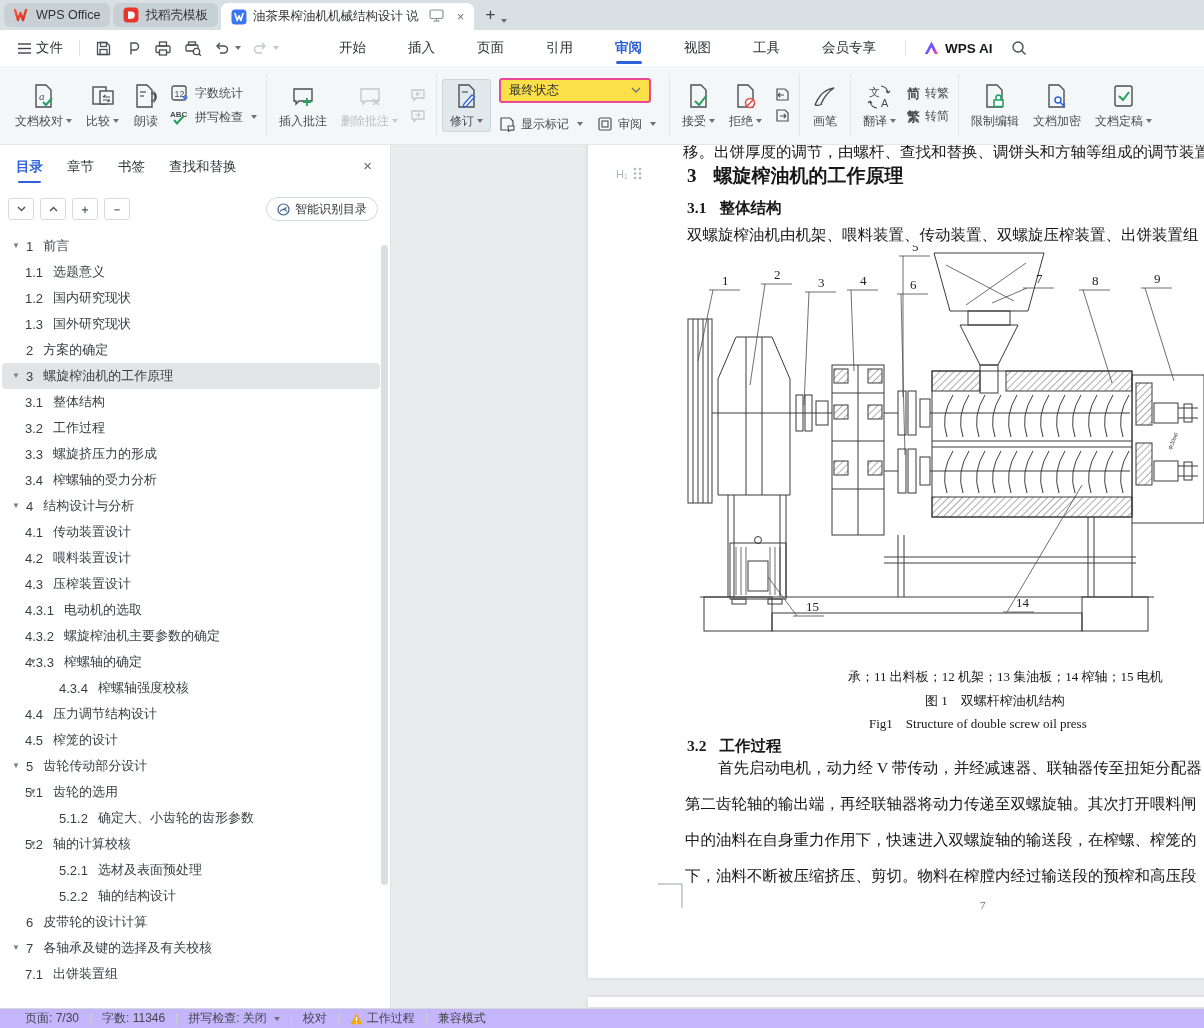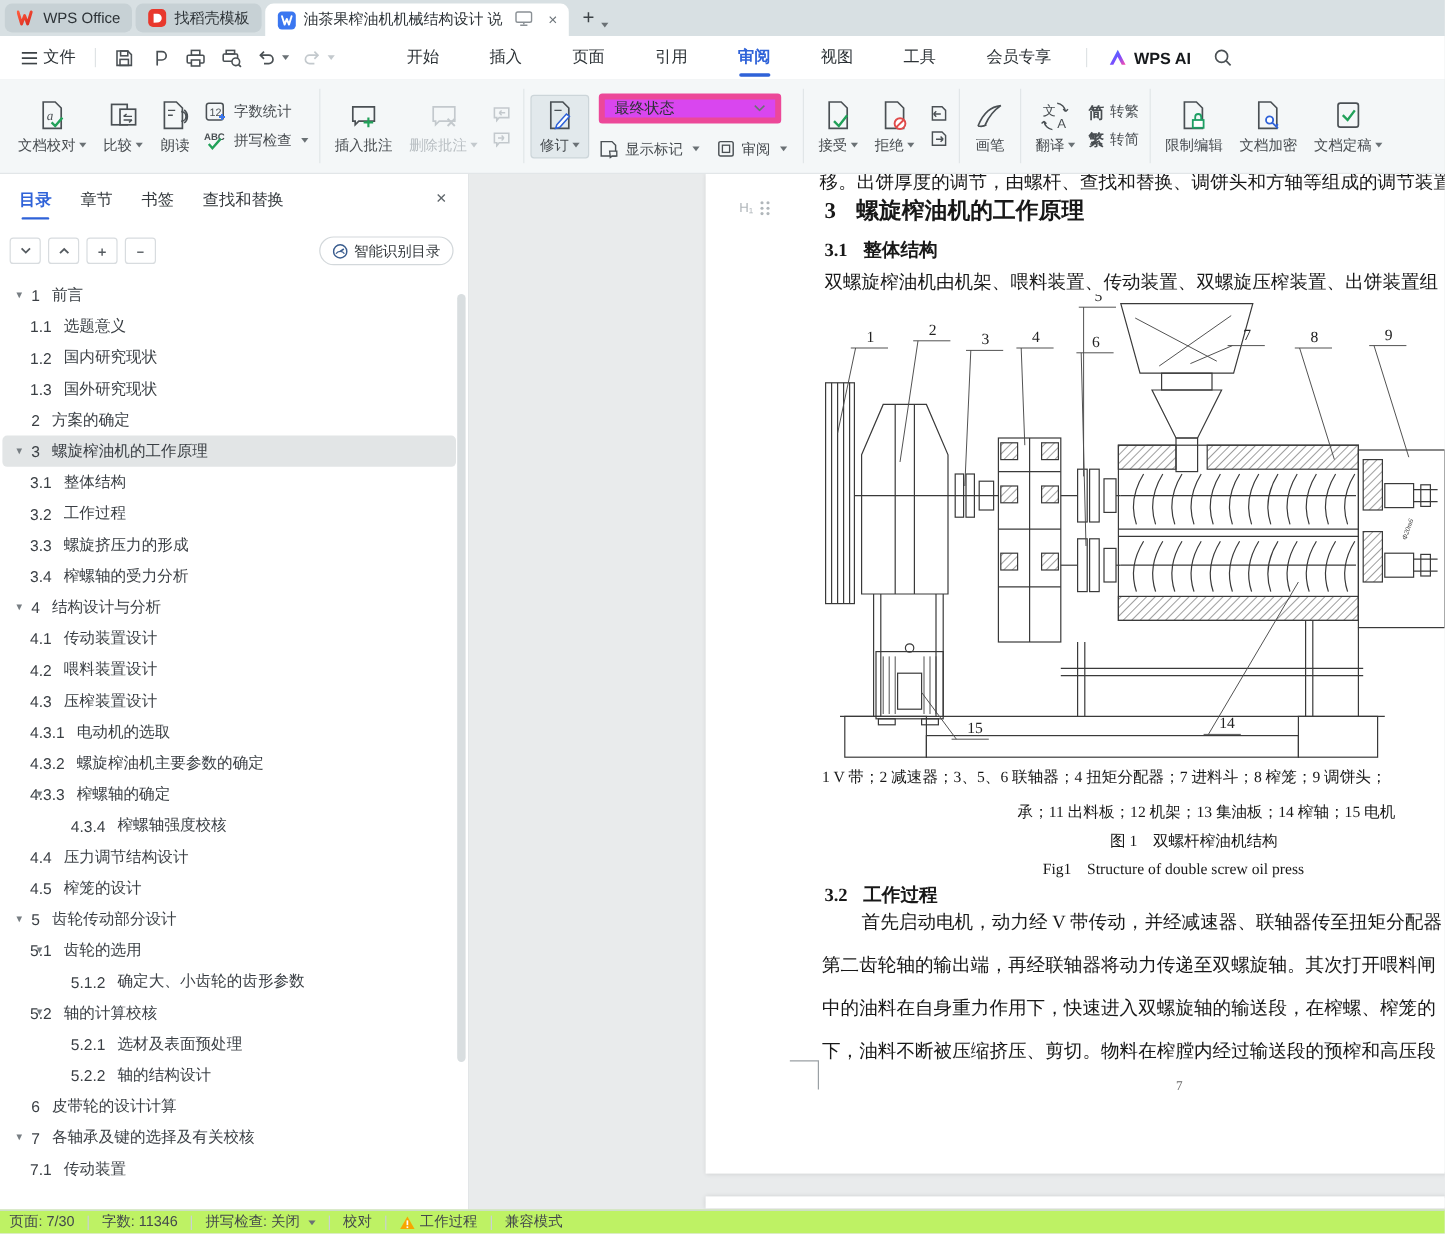--- a/index.html
+++ b/index.html
@@ -31,21 +31,21 @@
 .ribbon{height:79px;background:#f4f7f8;border-bottom:1px solid #e2e6e8;display:flex;align-items:center;padding:0 8px}
 .rdiv{width:1px;align-self:stretch;margin:8px 5px;background:#e1e6e8}
 .rbtn{display:flex;flex-direction:column;align-items:center;justify-content:center;padding:3px 7px;border-radius:3px;font-size:12px;color:#474c50;white-space:nowrap;gap:3px}
 .rbtn .lbl{display:flex;align-items:center;line-height:14px}
 .rbtn.active{background:#e2e9ec;border:1px solid #ccd5d9}
 .rbtn.disabled,.rsmall.disabled{color:#b8bec2}
 .rstack{display:flex;flex-direction:column;justify-content:center;gap:6px;padding:0 4px}
 .rsmall{display:flex;align-items:center;gap:5px;font-size:12px;color:#474c50;white-space:nowrap}
 .caret{display:inline-block;width:0;height:0;border-left:3.5px solid transparent;border-right:3.5px solid transparent;border-top:4px solid #6a7175;margin-left:3px}
 .disabled .caret{border-top-color:#c3c9cd}
-.dropdown{width:152px;height:25px;background:#d946ef;border:5px solid #ec4899;border-radius:3px;display:flex;align-items:center;justify-content:space-between;padding:0 8px;font-size:12.5px;color:#2c3236;margin-bottom:7px}
+.dropdown{width:152px;height:25px;background:#fde047;border:2px solid #ec4899;border-radius:3px;display:flex;align-items:center;justify-content:space-between;padding:0 8px;font-size:12.5px;color:#2c3236;margin-bottom:7px}
 .iconchar{font-size:13px;font-weight:bold;color:#474c50;line-height:13px}
 
 .main{position:absolute;top:145px;left:0;right:0;bottom:20px;display:flex}
 
 .sidebar{position:relative;width:391px;background:#fff;border-right:1px solid #e2e5e7;flex:0 0 auto;overflow:hidden}
 .sb-head{display:flex;align-items:center;gap:24px;padding:13px 16px 0 16px;font-size:13.5px;color:#33383c}
 .sb-tab{position:relative;padding-bottom:9px}
 .sb-tab.active{color:#2f62d8;font-weight:bold}
 .sb-tab.active::after{content:"";position:absolute;left:2px;right:2px;bottom:2px;height:2.5px;border-radius:2px;background:#2f62d8}
 .sb-close{position:absolute;right:18px;top:12px;font-size:15px;color:#5f666b}
@@ -74,21 +74,21 @@
 .pagenum{position:absolute;left:392px;top:754px;font-family:"Liberation Serif",serif;font-size:11px;color:#666}
 
 #fig-svg{position:absolute;left:96px;top:100px}
 #fig-svg .ln{stroke:#3a3a3a;stroke-width:1;fill:none}
 #fig-svg .thin{stroke:#4a4a4a;stroke-width:.8;fill:none}
 #fig-svg .hatched{fill:url(#hatch);stroke:#3a3a3a;stroke-width:1}
 #fig-svg .flight{stroke:#3a3a3a;stroke-width:1;fill:none}
 #fig-svg .callout{font-family:"Liberation Serif",serif;font-size:13px;fill:#222}
 #fig-svg .dim{font-family:"Liberation Serif",serif;font-size:6px;fill:#333;font-style:italic}
 
-.statusbar{position:absolute;left:0;right:0;bottom:0;height:20px;background:#bef264;border-top:1px solid #d2dade;display:flex;align-items:center;font-size:12px;color:#43484c;padding-left:8px}
+.statusbar{position:absolute;left:0;right:0;bottom:0;height:20px;background:#c4b5fd;border-top:1px solid #d2dade;display:flex;align-items:center;font-size:12px;color:#43484c;padding-left:25px}
 .sdiv{width:1px;height:12px;background:#c9d0d4;margin:0 11px}
 .sitem{display:flex;align-items:center;gap:4px}
 svg{display:block}
 </style>
 </head>
 <body>
 
 <div id="app">
 
   <div class="tabbar">
@@ -616,21 +616,21 @@
     <span class="toc-label">皮带轮的设计计算</span>
   </div>
           <div class="toc-row lv1">
     <span class="toc-arrow">▼</span>
     <span class="toc-num">7</span>
     <span class="toc-label">各轴承及键的选择及有关校核</span>
   </div>
           <div class="toc-row lv2">
     <span class="toc-arrow"></span>
     <span class="toc-num">7.1</span>
-    <span class="toc-label">传动装置</span>
+    <span class="toc-label">出饼装置组</span>
   </div>
         </div>
       <div class="sb-scroll"></div>
     </aside>
 
     <div class="docarea">
       <div class="page">
         <div class="doc-line t-body" style="left:95px;top:-3px">移。出饼厚度的调节，由螺杆、查找和替换、调饼头和方轴等组成的调节装置</div>
         <div class="hmark">
           <span>H₁</span>
@@ -830,21 +830,20 @@
             <line x1="457" y1="43" x2="488" y2="43" class="thin"></line>
             <line x1="461" y1="43" x2="490" y2="136" class="thin"></line>
             <text x="332" y="362" class="callout">14</text>
             <line x1="319" y1="367" x2="350" y2="367" class="thin"></line>
             <line x1="323" y1="367" x2="398" y2="240" class="thin"></line>
             <text x="122" y="366" class="callout">15</text>
             <line x1="109" y1="371" x2="140" y2="371" class="thin"></line>
             <line x1="113" y1="371" x2="84" y2="332" class="thin"></line>
           </svg>
 
-        <div class="doc-line t-cap" style="left:97px;top:494px">1 V 带；2 减速器；3、5、6 联轴器；4 扭矩分配器；7 进料斗；8 榨笼；9 调饼头；</div>
         <div class="doc-line t-cap" style="left:260px;top:523px">承；11 出料板；12 机架；13 集油板；14 榨轴；15 电机</div>
         <div class="doc-line t-cap" style="left:337px;top:547px">图 1　双螺杆榨油机结构</div>
         <div class="doc-line t-cap" style="left:281px;top:570px">Fig1　Structure of double screw oil press</div>
         <div class="doc-line t-h3" style="left:99px;top:591px">
           <span>3.2</span><span style="display:inline-block;width:13px"></span><span>工作过程</span>
         </div>
         <div>
             <div class="doc-line t-body" style="left: 130px; top: 613px;">首先启动电机，动力经 V 带传动，并经减速器、联轴器传至扭矩分配器</div>
             <div class="doc-line t-body" style="left: 97px; top: 649px;">第二齿轮轴的输出端，再经联轴器将动力传递至双螺旋轴。其次打开喂料闸</div>
             <div class="doc-line t-body" style="left: 97px; top: 685px;">中的油料在自身重力作用下，快速进入双螺旋轴的输送段，在榨螺、榨笼的</div>

